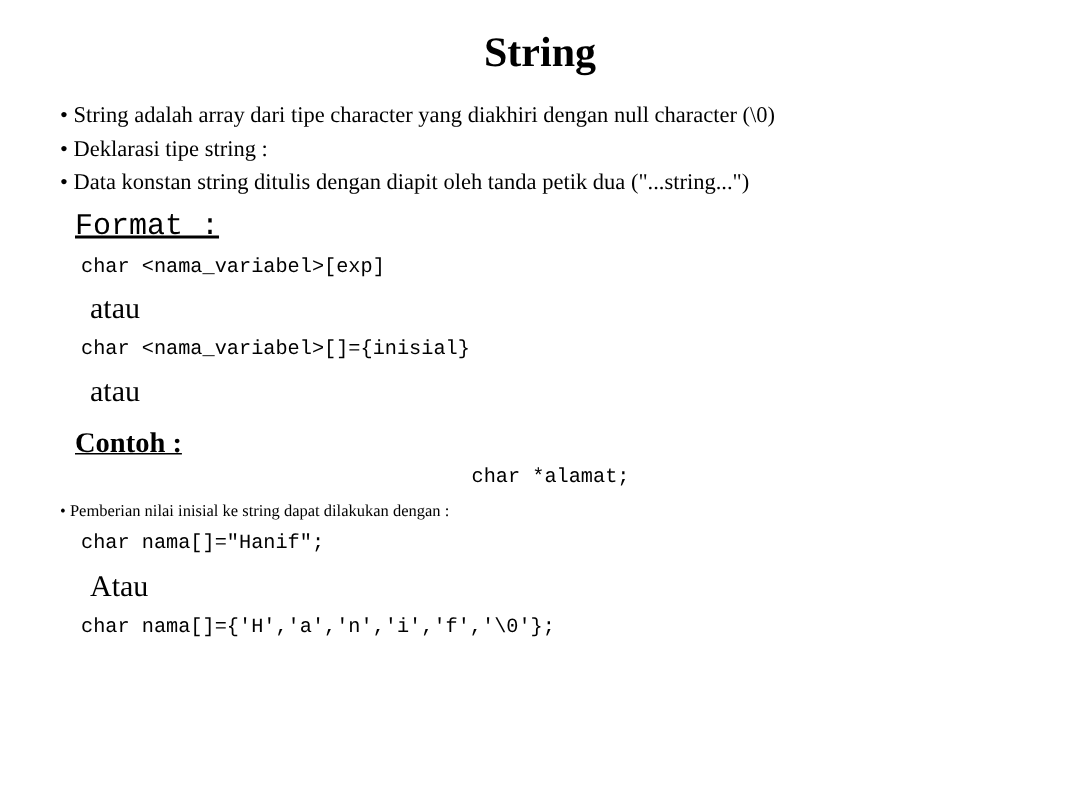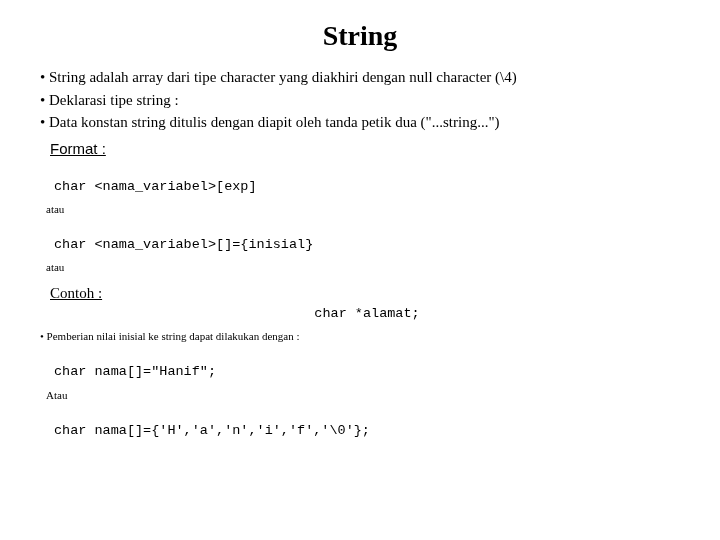--- a/index.html
+++ b/index.html
@@ -40,74 +40,75 @@
       font-size: 15px;
       line-height: 1.5;
       font-family: 'Times New Roman', Times, serif;
     }
 
     .bullet-list li::before {
       content: '• ';
     }
 
     .section-label {
-      font-size: 15px;
-      font-family: Liberation Sans, sans-serif;
+      font-size: 20px;
+      font-family: Liberation Mono, monospace;
       text-decoration: underline;
       margin-top: 6px;
       margin-bottom: 2px;
       margin-left: 10px;
     }
 
     .code-block {
       font-family: 'Courier New', Courier, monospace;
       font-size: 13.5px;
       margin-left: 14px;
       margin-bottom: 6px;
-      margin-top: 20px;
+      margin-top: 6px;
       white-space: pre;
       line-height: 1.5;
     }
 
     .atau-label-plain {
-      font-size: 11px;
+      font-size: 20px;
       font-family: 'Times New Roman', Times, serif;
-      margin-left: 6px;
+      margin-left: 20px;
       margin-bottom: 4px;
       margin-top: 4px;
     }
 
     .bullet-inline {
       font-size: 11px;
       font-family: 'Times New Roman', Times, serif;
       margin-bottom: 6px;
     }
 
     .bullet-inline::before {
       content: '• ';
     }
 
     .section-label-contoh {
-      font-size: 15px;
+      font-size: 19px;
       font-family: 'Times New Roman', Times, serif;
       text-decoration: underline;
       margin-top: 12px;
       margin-bottom: 2px;
       margin-left: 10px;
+      font-weight: bold;
     }
   </style>
 </head>
 <body>
 
 <div class="page">
 
   <h1 class="title">String</h1>
 
   <ul class="bullet-list">
-    <li>String adalah array dari tipe character yang diakhiri dengan null character (\4)</li>
+    <li>String adalah array dari tipe character yang diakhiri dengan null character (\0)</li>
     <li>Deklarasi tipe string :</li>
     <li>Data konstan string ditulis dengan diapit oleh tanda petik dua ("...string...")</li>
   </ul>
 
   <div class="section-label">Format :</div>
   <div class="code-block">char &lt;nama_variabel&gt;[exp]</div>
 
   <div class="atau-label-plain">atau</div>
 
   <div class="code-block">char &lt;nama_variabel&gt;[]={inisial}</div>

